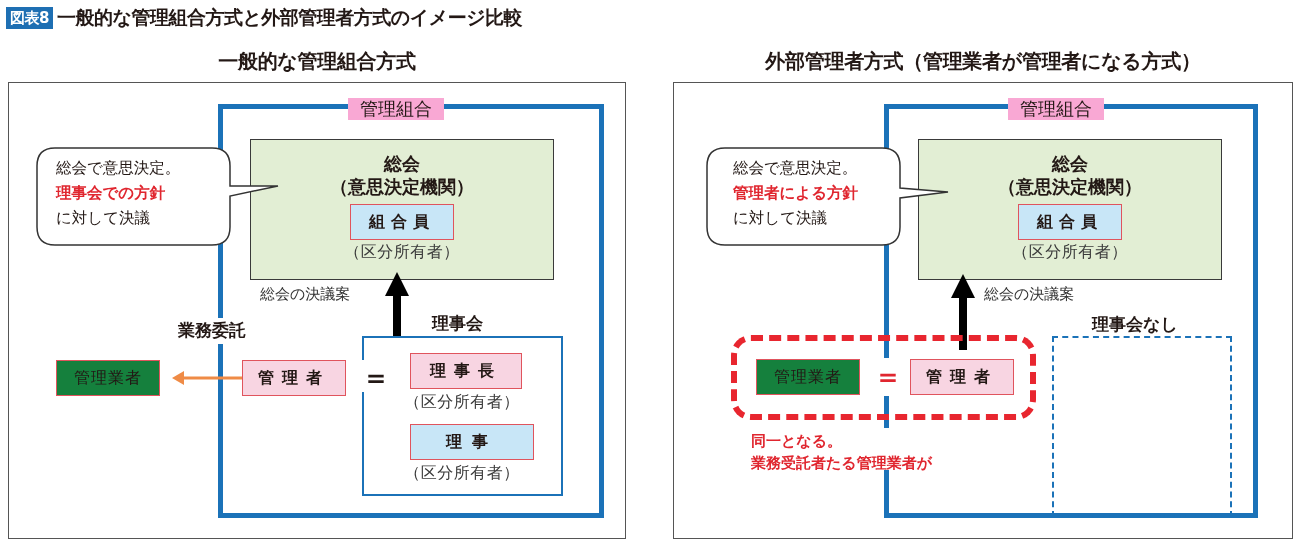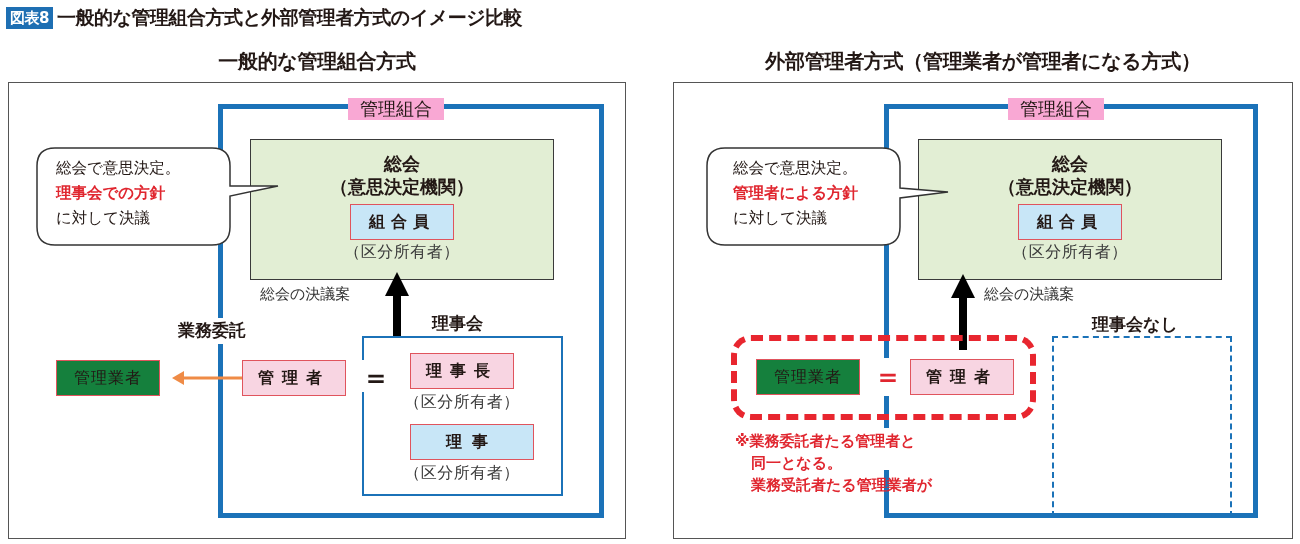--- a/index.html
+++ b/index.html
@@ -86,21 +86,21 @@
 <div class="abs gap-white" style="left:358px; top:360px; width:10px; height:32px;"></div>
 
 <div class="abs orange-box" style="left:56px; top:360px; width:104px; height:36px; line-height:33px;">管理業者</div>
 <svg class="abs" style="left:172px; top:370px;" width="72" height="16">
   <polygon points="0,8 12,1 12,15" fill="#ef8b46"></polygon>
   <rect x="10" y="6.5" width="62" height="3" fill="#ef8b46"></rect>
 </svg>
 <div class="abs pink-box" style="left:242px; top:360px; width:104px; height:36px; line-height:33px;">管理者</div>
 <div class="abs eq" style="left:362px; top:364px;">＝</div>
 
-<div class="abs pink-box" style="left:410px; top:353px; width:104px; height:36px; line-height:33px;">理事長</div>
+<div class="abs pink-box" style="left:410px; top:353px; width:112px; height:36px; line-height:33px;">理事長</div>
 <div class="abs sub-label" style="left:398px; top:392px; width:128px;">（区分所有者）</div>
 <div class="abs blue-box" style="left:410px; top:424px; width:124px; height:36px; line-height:33px;">理事</div>
 <div class="abs sub-label" style="left:398px; top:463px; width:128px;">（区分所有者）</div>
 
 <div class="abs panel-title" style="left:673px; top:48px; width:620px;">外部管理者方式（管理業者が管理者になる方式）</div>
 
 <div class="abs outer-box" style="left:673px; top:82px; width:620px; height:457px;"></div>
 
 <div class="abs union-frame" style="left:884px; top:104px; width:374px; height:414px;"></div>
 <div class="abs union-label" style="left:1008px; top:98px;">管理組合</div>
@@ -131,16 +131,15 @@
 <div class="abs board-none" style="left:1052px; top:336px; width:180px; height:181px;"></div>
 
 <div class="abs red-dash" style="left:731px; top:335px; width:305px; height:85px;"></div>
 <div class="abs gap-white" style="left:880px; top:358px; width:12px; height:38px;"></div>
 <div class="abs orange-box" style="left:756px; top:359px; width:104px; height:36px; line-height:33px;">管理業者</div>
 <div class="abs eq red" style="left:874px; top:363px;">＝</div>
 <div class="abs pink-box" style="left:910px; top:359px; width:104px; height:36px; line-height:33px;">管理者</div>
 
 <div class="abs gap-white" style="left:880px; top:428px; width:12px; height:42px;"></div>
 <div class="abs note" style="left:735px; top:430px;">
-  <div>※業務委託者たる管理者と</div>
   <div style="padding-left:16px;">同一となる。</div>
   <div style="padding-left:16px;">業務受託者たる管理業者が</div>
 </div>
 
 </body></html>

